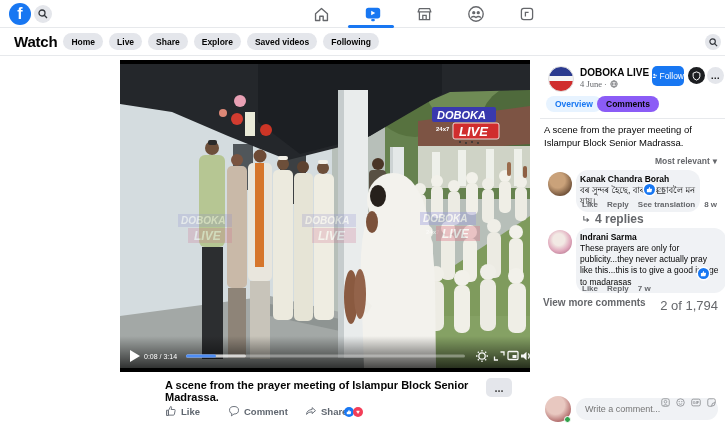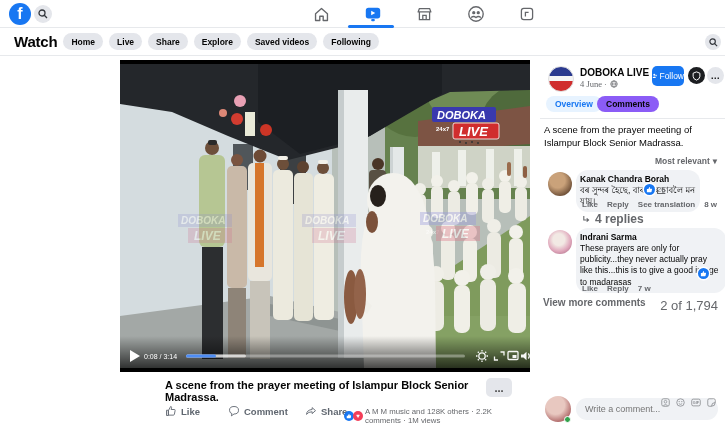--- a/index.html
+++ b/index.html
@@ -365,21 +365,20 @@
     </svg>
   <span>Share</span>
 </div>
 <div id="reaction-summary">
   <span class="rx like">
     <svg width="6" height="6" viewBox="0 0 16 16">
         <path d="M2 7 h3 v7 H2 Z M5 14 V7.5 L8 2 q1.5 0 1.3 1.6 L8.8 6 h4 q1.3 0 1 1.3 l-1 5.5 q-.2 1.2 -1.4 1.2 Z" fill="#fff"></path>
       </svg>
   </span>
   <span class="rx love">♥</span>
-  <span>A M M music and 128K others · 2.2K comments · 1M views</span>
 </div>
 
 <div id="sidebar">
   <div id="page-avatar"></div>
   <div id="page-name">DOBOKA LIVE</div>
   <div id="post-meta">
     <span>4 June ·</span>
     <svg width="8" height="8" viewBox="0 0 10 10">
         <circle cx="5" cy="5" r="4" fill="none" stroke="#65676b" stroke-width="1"></circle>
         <ellipse cx="5" cy="5" rx="1.8" ry="4" fill="none" stroke="#65676b" stroke-width="0.8"></ellipse>

